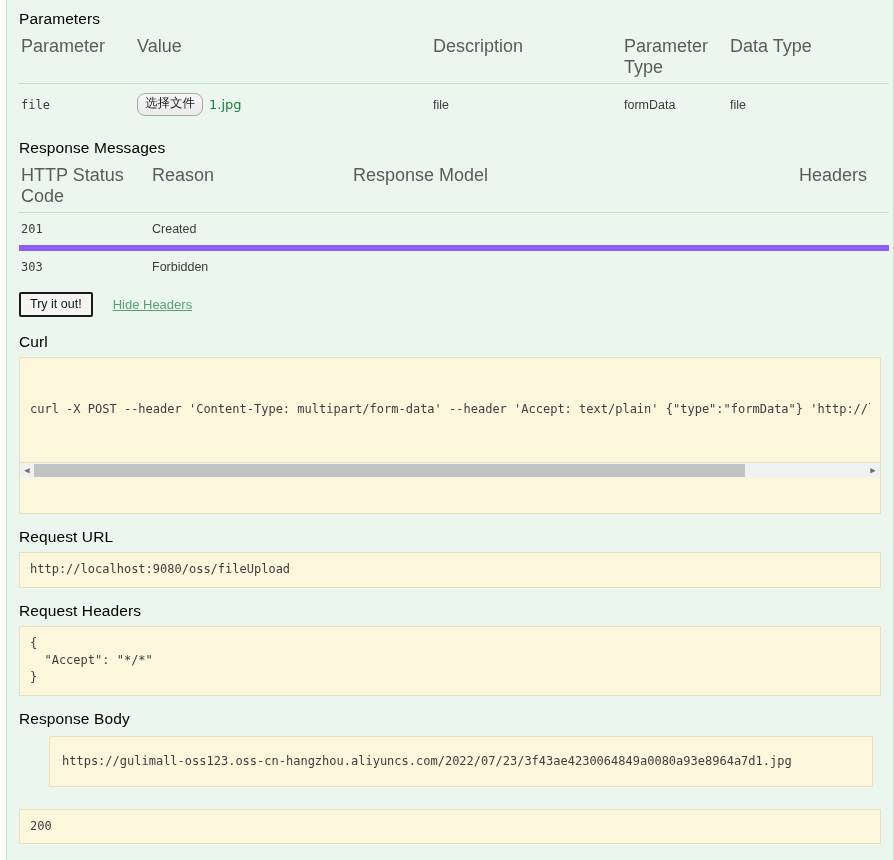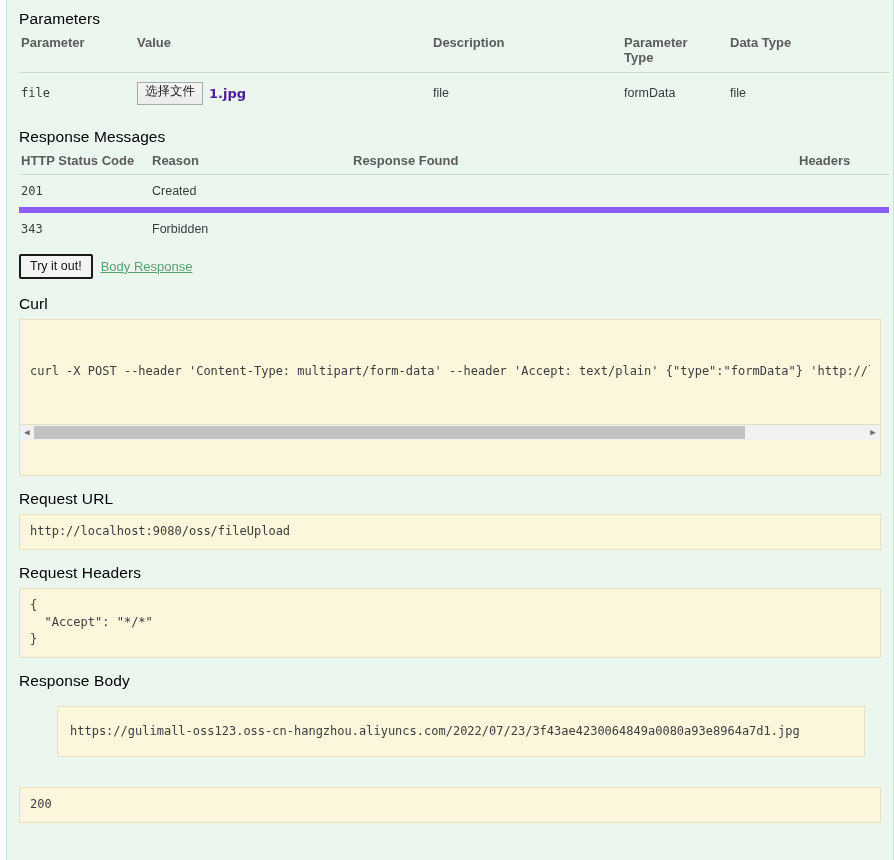--- a/index.html
+++ b/index.html
@@ -40,23 +40,23 @@
 
   
   table.sw {
     width: 870px;
     margin: 0 0 0 12px;
     border-collapse: collapse;
     font-size: 12.5px;
   }
   table.sw thead th {
     text-align: left;
-    font-weight: 700;
+    font-weight: 400;
     color: #5b5b5b;
-    font-size: 13px;
+    font-size: 18px;
     padding: 2px 4px 6px 2px;
     vertical-align: top;
     line-height: 1.15;
     border-bottom: 1px solid #c9ddcf;
   }
   table.sw tbody td {
     padding: 9px 4px 9px 2px;
     vertical-align: middle;
     color: #3b3b3b;
     border-bottom: 6px solid #8b5cf6;
@@ -84,39 +84,38 @@
   
   .file-input {
     display: inline-flex;
     align-items: center;
     gap: 6px;
   }
   .file-btn {
     display: inline-block;
     background: linear-gradient(#f6f6f6, #ebebeb);
     border: 1px solid #a9a9a9;
-    border-radius: 0;
+    border-radius: 8px;
     padding: 2px 7px 3px 7px;
     font-size: 12.5px;
     color: #1b1b1b;
     line-height: 1.25;
-    font-family: Liberation Mono, monospace;
+    font-family: Liberation Serif, serif;
   }
   .file-name {
     font-size: 13px;
-    color: #4c1d95;
+    color: #15803d;
     font-family: "DejaVu Sans", sans-serif;
-    font-weight: bold;
   }
 
   
   .tryout-row {
     display: flex;
     align-items: center;
-    gap: 8px;
+    gap: 20px;
     margin: 6px 0 0 12px;
     height: 30px;
   }
   .try-btn {
     background: #f4f4f4;
     border: 2px solid #1a1a1a;
     border-radius: 2px;
     padding: 4px 9px;
     font-size: 12.5px;
     color: #111;
@@ -190,21 +189,21 @@
     background: #c2c2c2;
   }
 
   
   .resp-body-wrap {
     margin: 0 12px 0 12px;
     padding: 0 0 0 22px;
     box-sizing: border-box;
   }
   .resp-body-wrap .code-block {
-    margin: 16px;
+    margin: 8px;
     padding: 16px 12px;
     background: #fcf6dd;
     border: 1px solid #e8e0bf;
   }
   .resp-body-wrap .code-block .mono-url { color: #3d3d3d; }
 
   .block-gap { height: 14px; }
 </style>
 </head>
 <body>
@@ -241,43 +240,43 @@
 
   <div class="block-gap"></div>
 
   <h4 class="section-title">Response Messages</h4>
 
   <table class="sw">
     <thead>
       <tr>
         <th class="col-code">HTTP Status Code</th>
         <th class="col-reason">Reason</th>
-        <th class="col-model">Response Found</th>
+        <th class="col-model">Response Model</th>
         <th class="col-headers">Headers</th>
       </tr>
     </thead>
     <tbody>
       <tr>
         <td class="mono">201</td>
         <td>Created</td>
         <td></td>
         <td></td>
       </tr>
       <tr>
-        <td class="mono">343</td>
+        <td class="mono">303</td>
         <td>Forbidden</td>
         <td></td>
         <td></td>
       </tr>
     </tbody>
   </table>
 
   <div class="tryout-row">
     <button class="try-btn">Try it out!</button>
-    <a class="hide-link">Body Response</a>
+    <a class="hide-link">Hide Headers</a>
   </div>
 
   <div class="block-gap"></div>
 
   <h4 class="section-title">Curl</h4>
   <div class="code-block nowrap-scroll">
     <div class="curl-line">curl -X POST --header 'Content-Type: multipart/form-data' --header 'Accept: text/plain' {"type":"formData"} 'http://localhost:9080</div>
     <div class="hscroll">
       <div class="arrow">◀</div>
       <div class="track">

